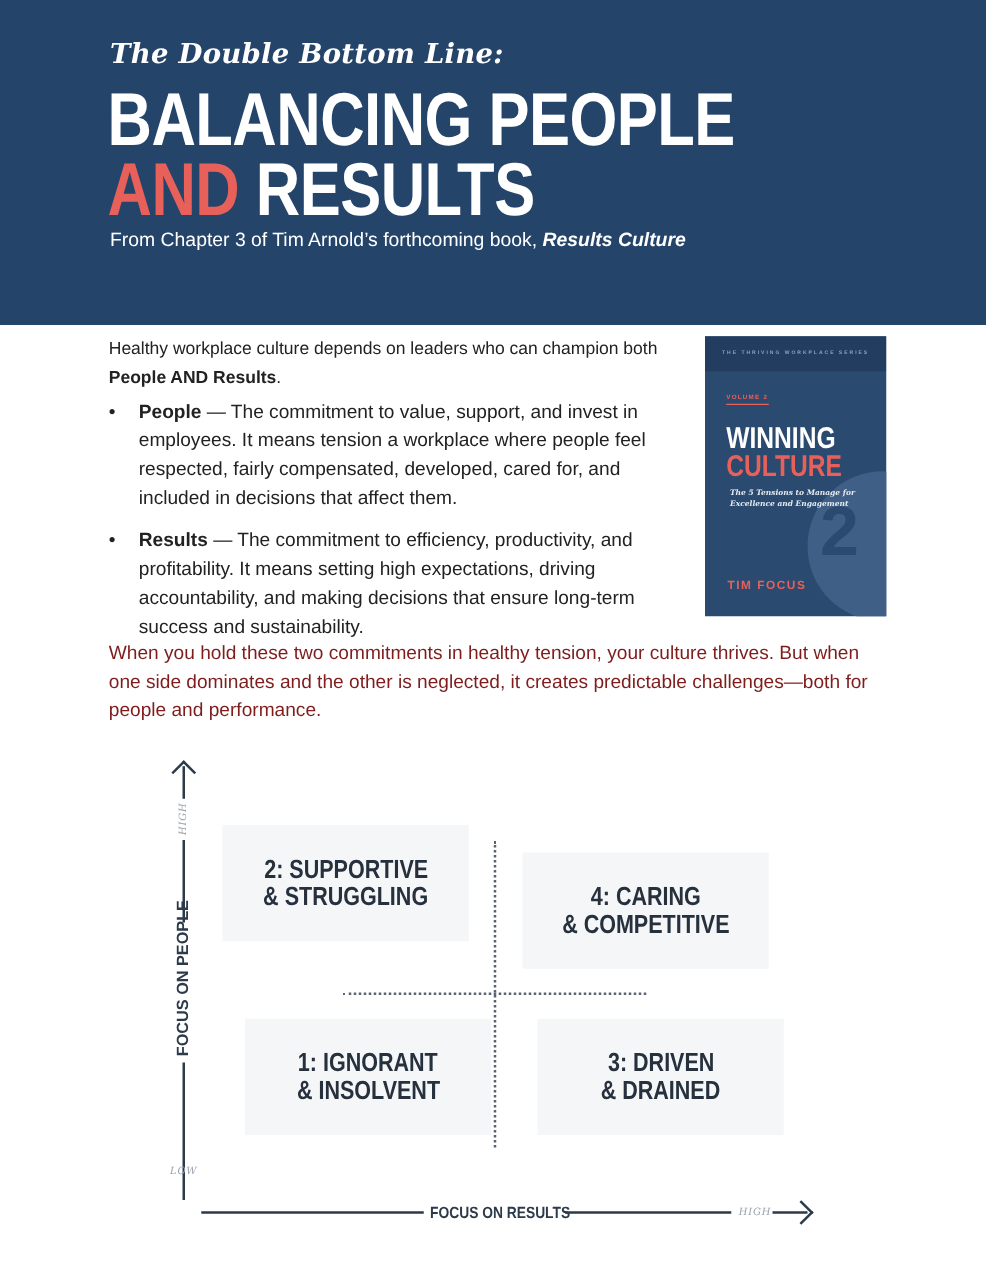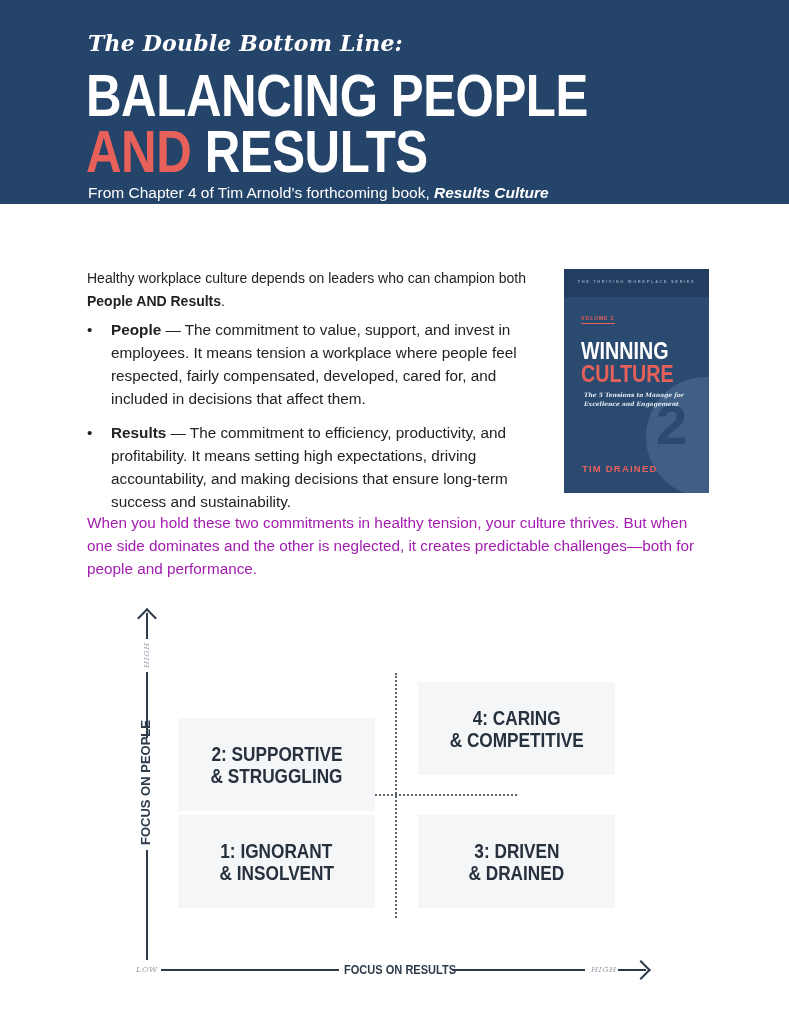--- a/index.html
+++ b/index.html
@@ -1,34 +1,34 @@
 <!DOCTYPE html>
 <html><head>
 <meta charset="utf-8">
 <style>
   * { box-sizing: border-box; margin: 0; padding: 0; }
   html, body { width: 789px; height: 1024px; background: #ffffff; overflow: hidden; }
   body { position: relative; font-family: "Liberation Sans", "DejaVu Sans", sans-serif; color: #1f2328; }
 
-  .header { position: absolute; left: 0; top: 0; width: 789px; height: 204px; background: #24446a; }
+  .header { position: absolute; left: 0; top: 0; width: 789px; height: 260px; background: #24446a; }
   .header .kicker { position: absolute; left: 88px; top: 30px; font-family: "DejaVu Serif", serif; font-style: italic; font-weight: bold; font-size: 22px; color: #ffffff; letter-spacing: 0.2px; }
   .header .title1, .header .title2 { position: absolute; left: 86px; font-family: "Liberation Sans", sans-serif; font-weight: bold; color: #ffffff; font-size: 60px; line-height: 60px; transform: scaleX(0.82); transform-origin: left top; letter-spacing: -0.5px; }
   .header .title1 { top: 66px; }
   .header .title2 { top: 122px; }
   .header .title2 .accent { color: #e8605a; }
   .header .sub { position: absolute; left: 88px; top: 184px; font-size: 15.5px; color: #ffffff; }
   .header .sub em { font-style: italic; font-weight: bold; }
 
   .intro { position: absolute; left: 87px; top: 267px; width: 450px; font-size: 14px; line-height: 23px; color: #222; }
   .intro b { font-weight: bold; }
   .bullets { position: absolute; left: 87px; top: 318px; width: 450px; list-style: none; }
   .bullets li { position: relative; padding-left: 24px; font-size: 15.3px; line-height: 23px; color: #222; margin-bottom: 11px; }
   .bullets li .dot { position: absolute; left: 0; top: 0; }
   .bullets li b { font-weight: bold; margin-top: 14px; }
-  .closing { position: absolute; left: 87px; top: 511px; width: 630px; font-size: 15.3px; line-height: 23px; color: #a21caf; }
+  .closing { position: absolute; left: 87px; top: 511px; width: 630px; font-size: 15.3px; line-height: 23px; color: #7f1d1d; }
 
   .book { position: absolute; left: 564px; top: 269px; width: 145px; height: 224px; background: #2b4a70; overflow: hidden; }
   .book .band { position: absolute; left: 0; top: 0; width: 100%; height: 28px; background: #223d60; }
   .book .series { position: absolute; left: 0; top: 10px; width: 100%; text-align: center; font-size: 4px; letter-spacing: 1.6px; color: #8fa3bd; font-weight: bold; }
   .book .vol { position: absolute; left: 17px; top: 46px; font-size: 5px; letter-spacing: 1px; color: #e8605a; font-weight: bold; border-bottom: 1px solid #e8605a; padding-bottom: 2px; }
   .book .circle { position: absolute; left: 82px; top: 108px; width: 120px; height: 120px; border-radius: 50%; background: #3f5f86; }
   .book .glyph { position: absolute; left: 92px; top: 128px; font-size: 56px; font-weight: bold; color: #2b4a70; line-height: 56px; }
   .book .w1, .book .w2 { position: absolute; left: 17px; font-weight: bold; font-size: 24px; line-height: 24px; transform: scaleX(0.82); transform-origin: left top; }
   .book .w1 { top: 70px; color: #ffffff; }
   .book .w2 { top: 93px; color: #e8605a; }
@@ -48,73 +48,73 @@
   .vdots { position: absolute; left: 395px; top: 673px; width: 0; height: 245px; border-left: 2px dotted #5a6470; }
   .hdots { position: absolute; left: 274px; top: 794px; width: 243px; height: 0; border-top: 2px dotted #5a6470; }
 </style>
 </head>
 <body>
 
 <div class="header">
   <div class="kicker">The Double Bottom Line:</div>
   <div class="title1">BALANCING PEOPLE</div>
   <div class="title2"><span class="accent">AND</span><span> RESULTS</span></div>
-  <div class="sub"><span>From Chapter 4 of Tim Arnold’s forthcoming book, </span><em>Results Culture</em></div>
+  <div class="sub"><span>From Chapter 3 of Tim Arnold’s forthcoming book, </span><em>Results Culture</em></div>
 </div>
 
 <p class="intro"><span>Healthy workplace culture depends on leaders who can champion both </span><b>People AND Results</b><span>.</span></p>
 
 <ul class="bullets">
   <li><span class="dot">•</span><b>People</b><span> — The commitment to value, support, and invest in employees. It means tension a workplace where people feel respected, fairly compensated, developed, cared for, and included in decisions that affect them.</span></li>
   <li><span class="dot">•</span><b>Results</b><span> — The commitment to efficiency, productivity, and profitability. It means setting high expectations, driving accountability, and making decisions that ensure long-term success and sustainability.</span></li>
 </ul>
 
 <p class="closing">When you hold these two commitments in healthy tension, your culture thrives. But when one side dominates and the other is neglected, it creates predictable challenges—both for people and performance.</p>
 
 <div class="book">
   <div class="band"></div>
   <div class="series">THE THRIVING WORKPLACE SERIES</div>
   <div class="vol">VOLUME 2</div>
   <div class="circle"></div>
   <div class="glyph">2</div>
   <div class="w1">WINNING</div>
   <div class="w2">CULTURE</div>
   <div class="tag">The 5 Tensions to Manage for Excellence and Engagement</div>
-  <div class="author">TIM DRAINED</div>
+  <div class="author">TIM FOCUS</div>
 </div>
 
 <div>
 
   <div class="arrow-up"></div>
   <div class="yaxis-line" style="top:613px;height:26px;"></div>
   <div class="vlabel" style="left:142px;top:668px;transform:rotate(-90deg);transform-origin:left top;">HIGH</div>
   <div class="yaxis-line" style="top:672px;height:66px;"></div>
   <div class="ylabel-main">FOCUS ON PEOPLE</div>
   <div class="yaxis-line" style="top:850px;height:110px;"></div>
 
-  <div class="vlabel" style="left:136px;top:965px;">LOW</div>
+  <div class="vlabel" style="left:136px;top:932px;">LOW</div>
   <div class="xaxis-line" style="left:161px;width:178px;"></div>
   <div class="xlabel-main">FOCUS ON RESULTS</div>
   <div class="xaxis-line" style="left:452px;width:133px;"></div>
   <div class="vlabel" style="left:591px;top:965px;">HIGH</div>
   <div class="xaxis-line" style="left:618px;width:28px;"></div>
   <div class="arrow-right"></div>
 
   <div class="vdots"></div>
   <div class="hdots"></div>
 
-  <div class="quad" style="left:178px;top:718px;align-items:center;">
+  <div class="quad" style="left:178px;top:660px;align-items:center;">
     <span>2: SUPPORTIVE</span>
     <span>&amp; STRUGGLING</span>
   </div>
   <div class="quad" style="left:418px;top:682px;">
     <span>4: CARING</span>
     <span>&amp; COMPETITIVE</span>
   </div>
-  <div class="quad" style="left:178px;top:815px;">
+  <div class="quad" style="left:196px;top:815px;">
     <span>1: IGNORANT</span>
     <span>&amp; INSOLVENT</span>
   </div>
-  <div class="quad" style="left:418px;top:815px;">
+  <div class="quad" style="left:430px;top:815px;">
     <span>3: DRIVEN</span>
     <span>&amp; DRAINED</span>
   </div>
 </div>
 
 </body></html>

